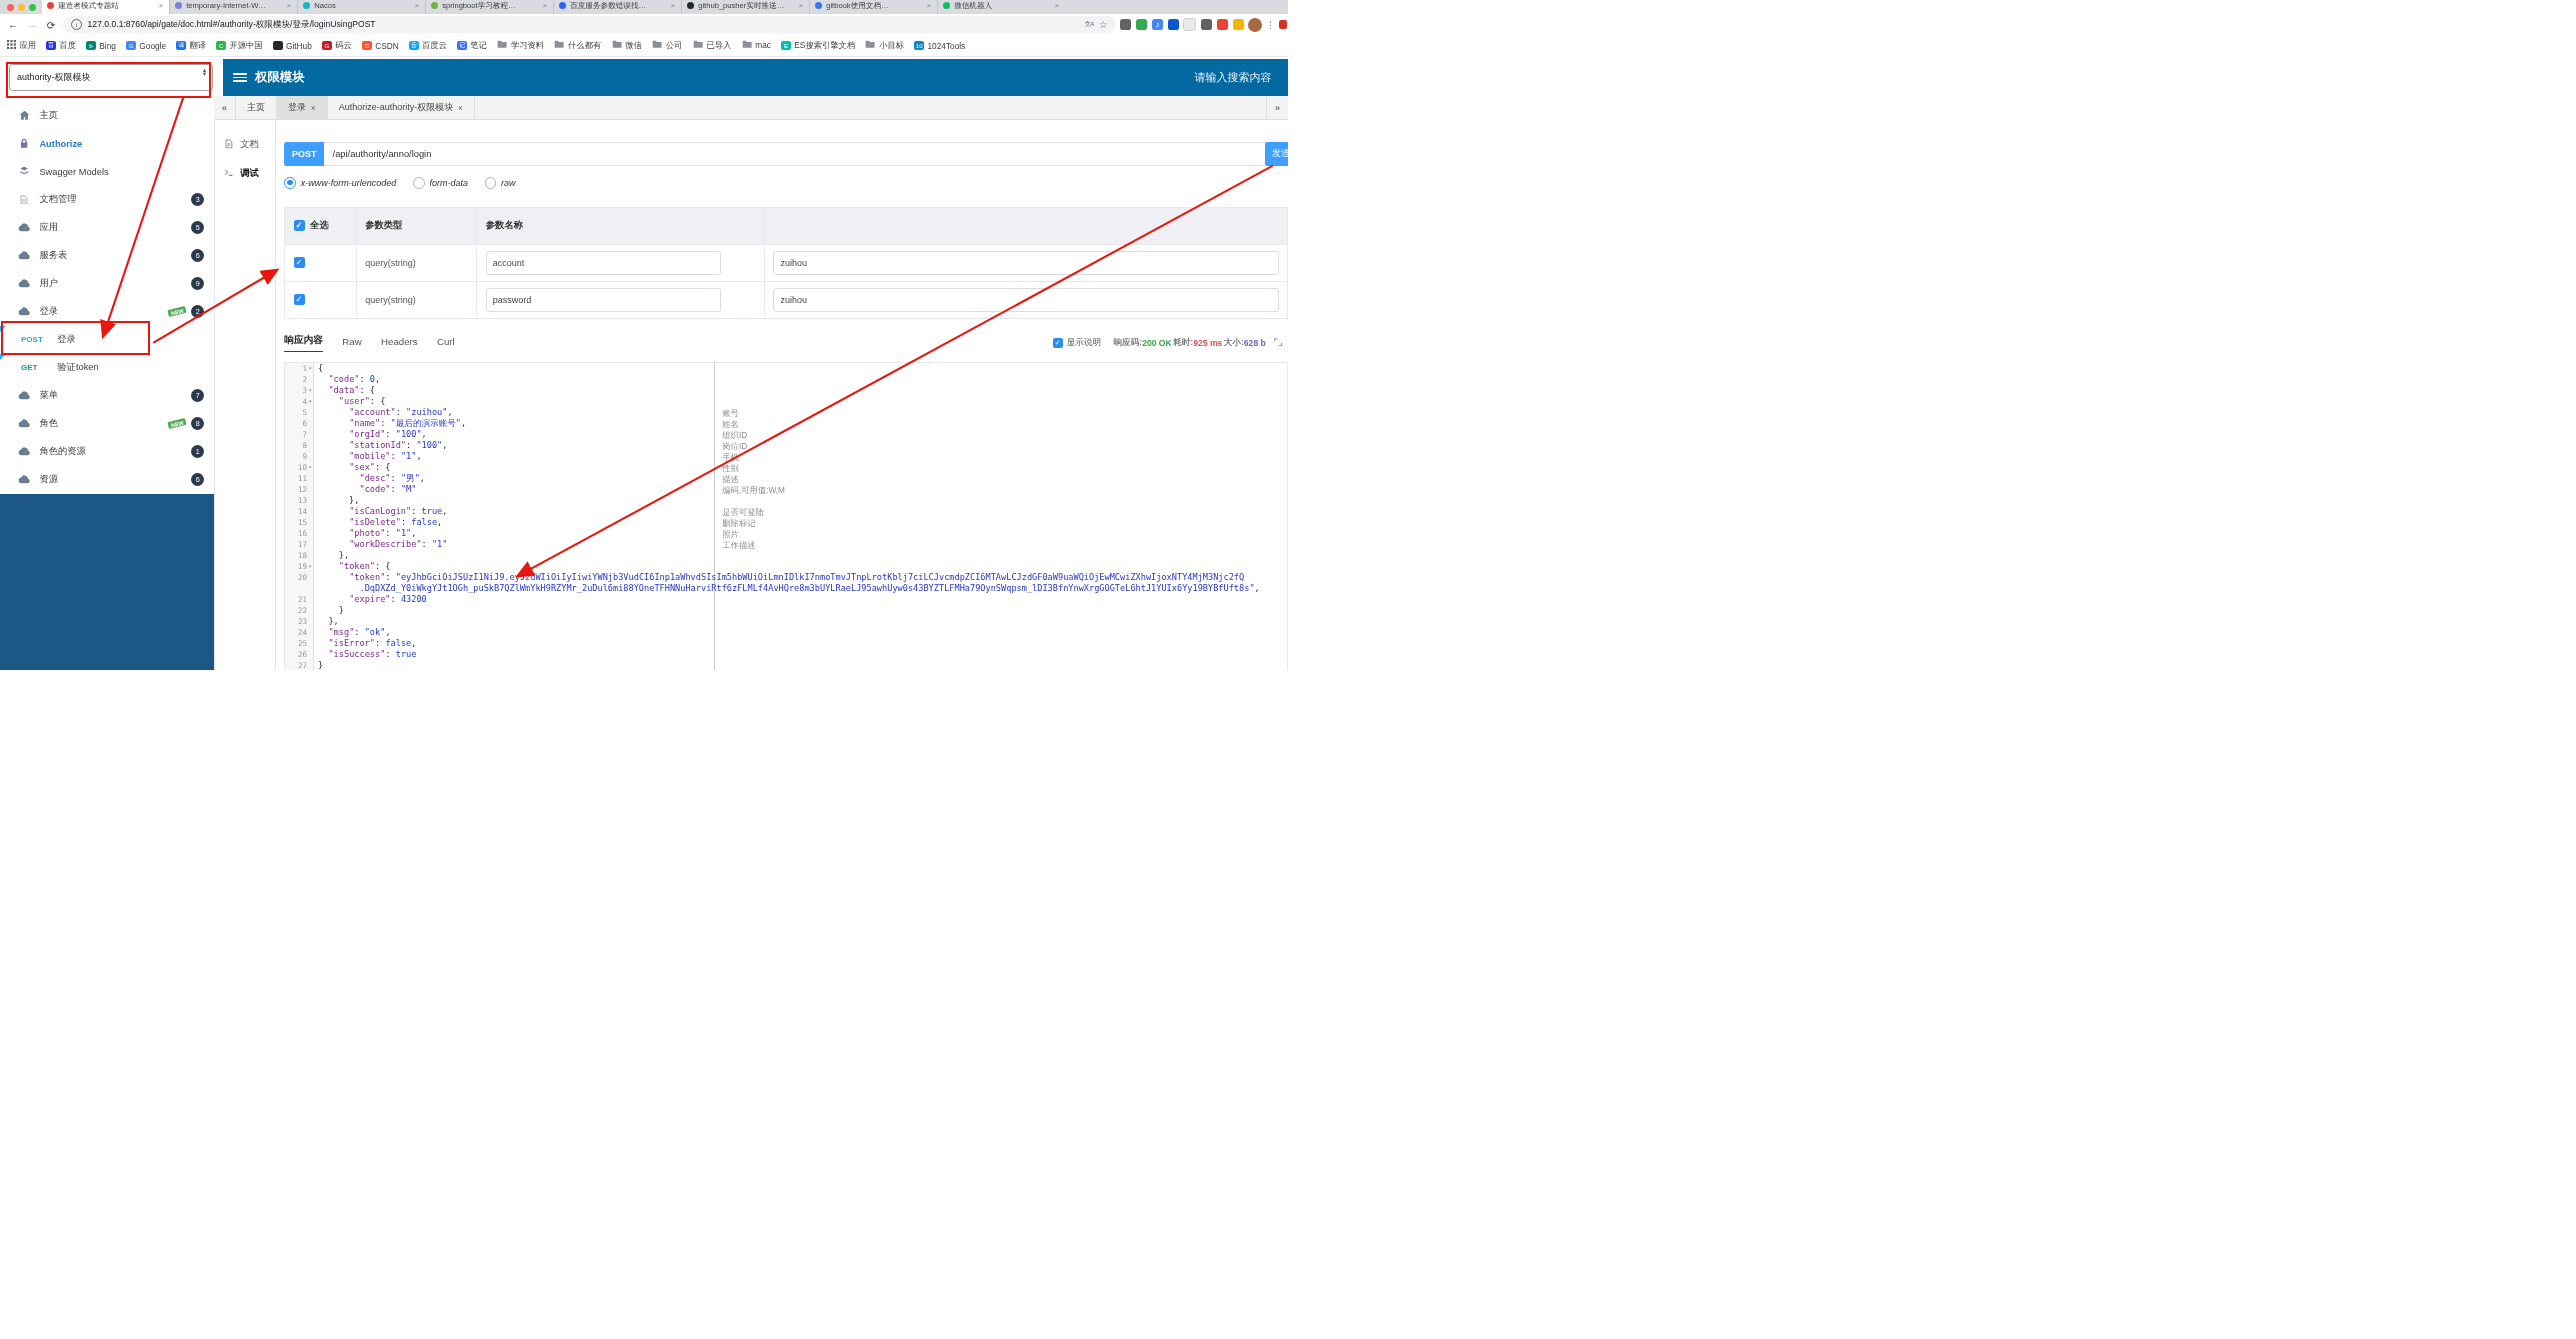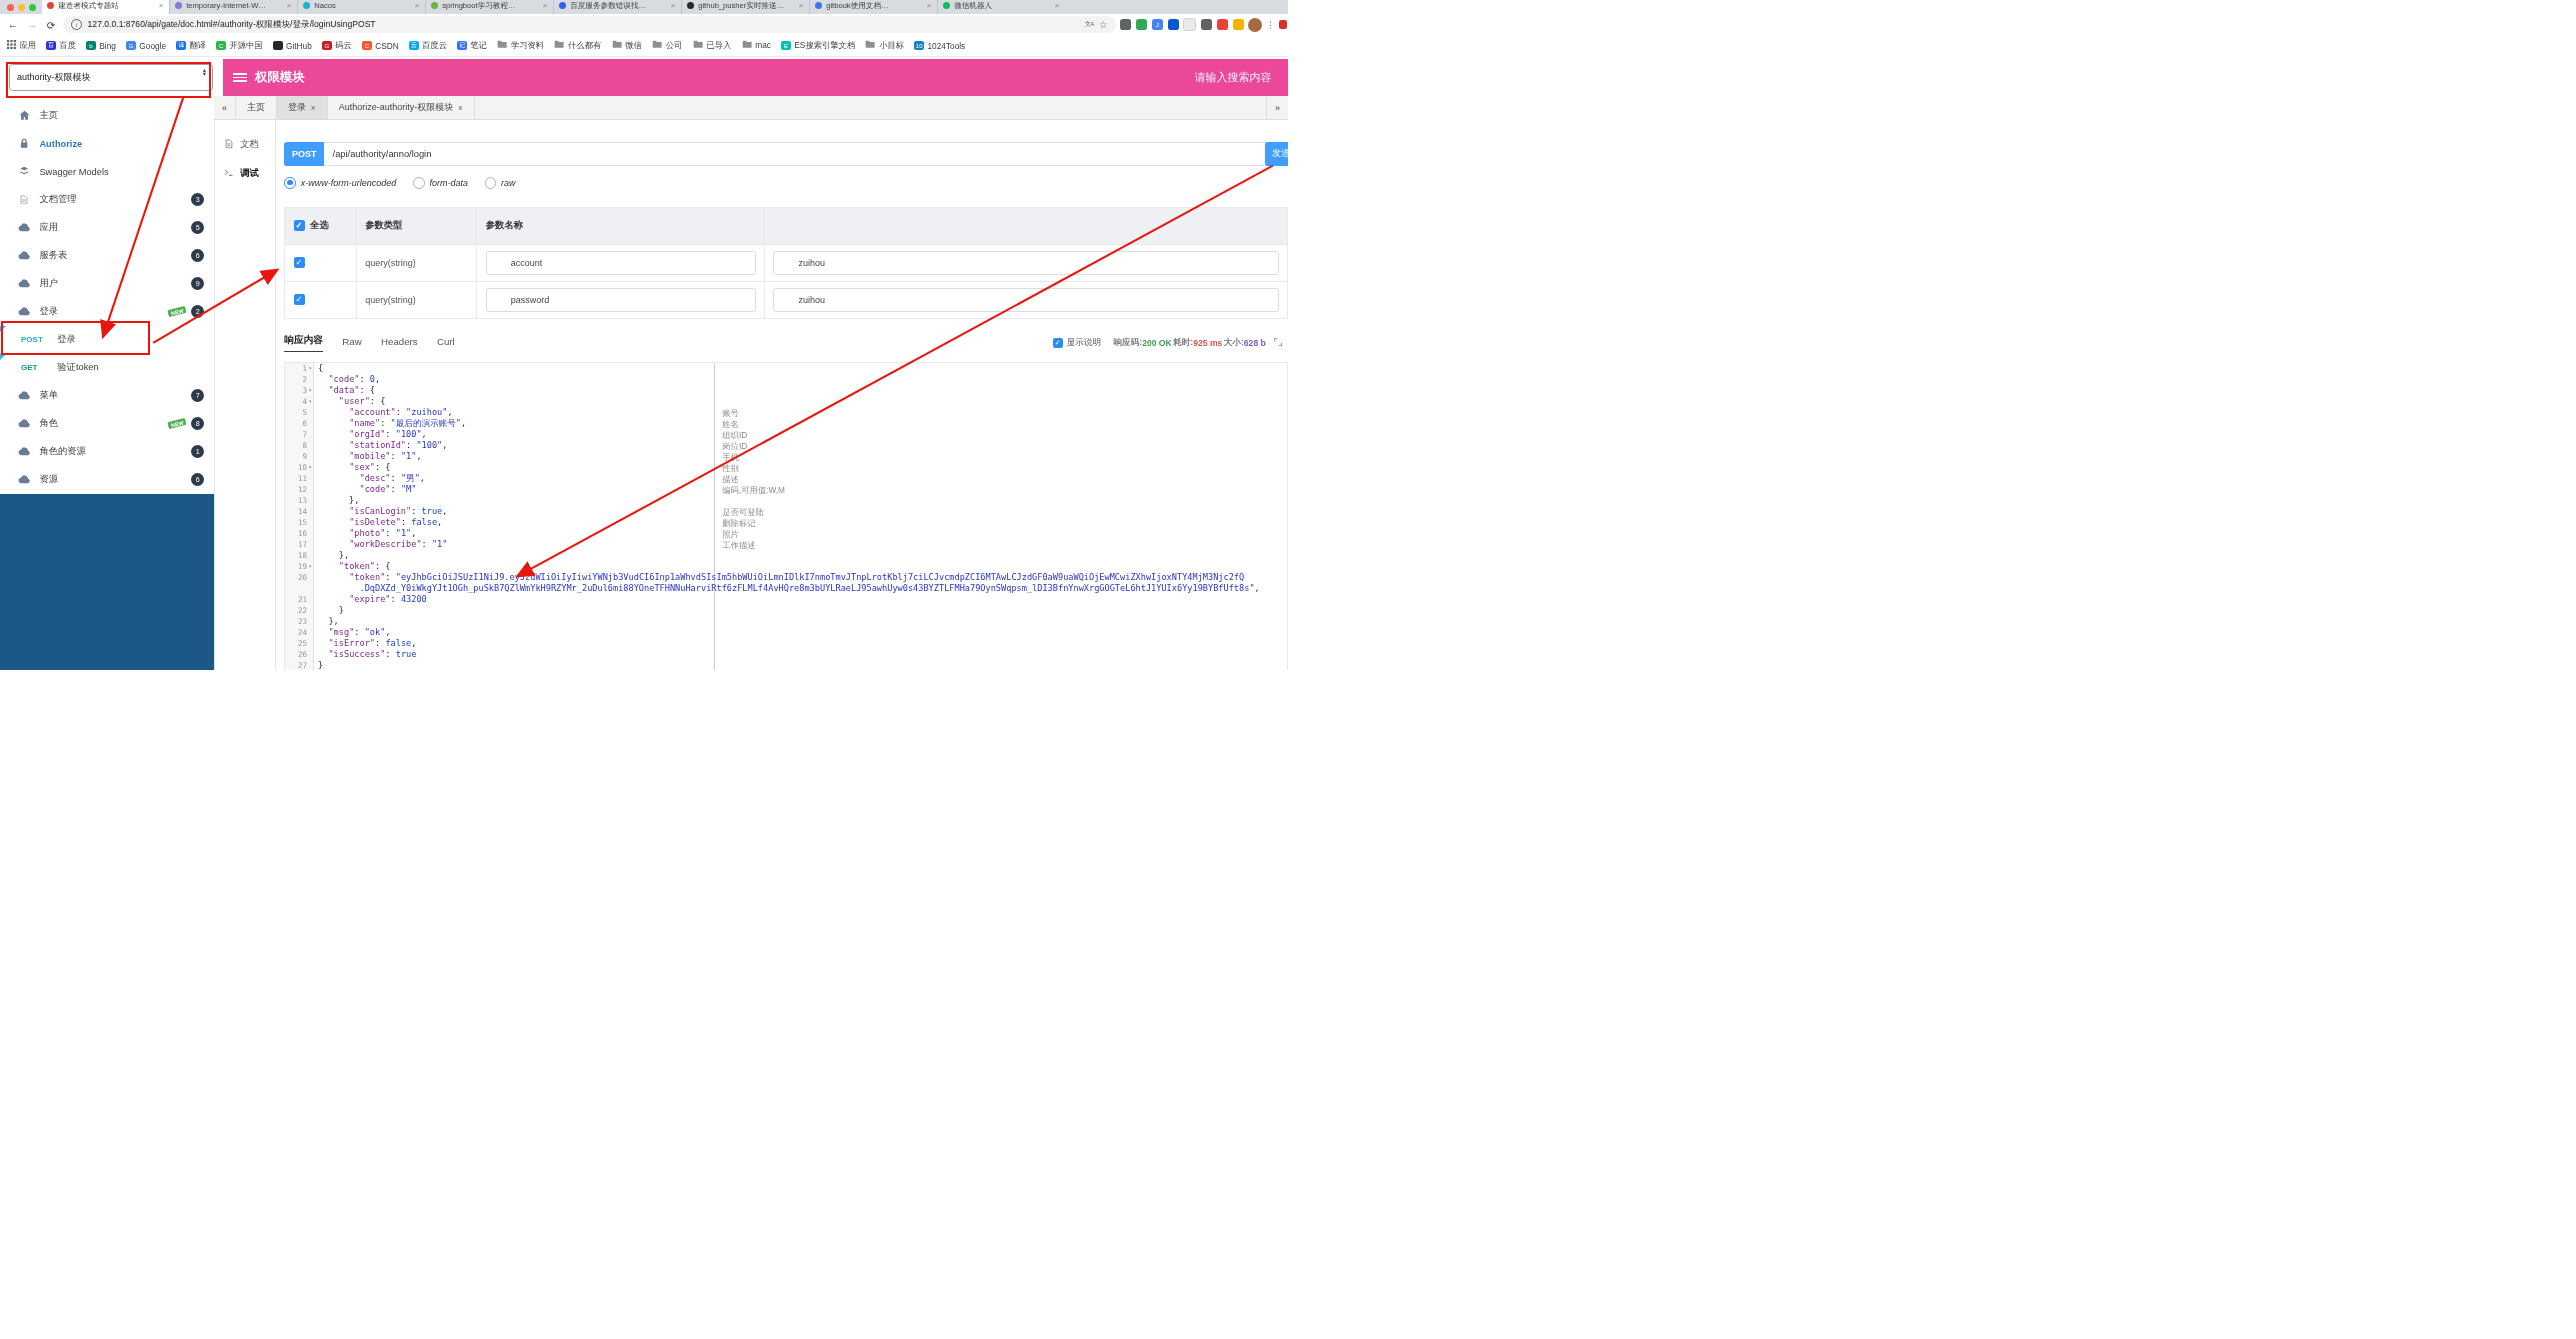--- a/index.html
+++ b/index.html
@@ -37,21 +37,21 @@
   .chip{width:9.7px;height:9.7px;border-radius:2.1px;color:#fff;font-size:6.2px;display:flex;align-items:center;
         justify-content:center;flex:none;}
   .bm svg{flex:none;}
   
   .app{position:absolute;left:0;top:59px;right:0;bottom:0;}
   .app-header{height:37px;display:flex;}
   .select-area{width:214px;background:#fff;display:flex;align-items:center;padding-left:9px;flex:none;}
   .mselect{width:195px;height:25px;border:0.7px solid #a0a0a0;border-radius:3.4px;background:#fff;display:flex;
            align-items:center;padding-left:7px;font-size:9px;color:#222;position:relative;}
   .sel-arrows{position:absolute;right:4.8px;top:3.4px;font-size:5.5px;color:#555;line-height:4.1px;text-align:center;}
-  .blue-bar{flex:1;background:#ec4899;display:flex;align-items:center;color:#fff;padding:0 16.6px 0 9.7px;min-width:0;}
+  .blue-bar{flex:1;background:#0369a1;display:flex;align-items:center;color:#fff;padding:0 16.6px 0 9.7px;min-width:0;}
   .burger{width:14px;display:flex;flex-direction:column;gap:2.1px;}
   .burger span{height:1.4px;background:#fff;border-radius:0.7px;}
   .htitle{font-size:12.4px;font-weight:bold;margin-left:8.3px;white-space:nowrap;}
   .hsearch{margin-left:auto;font-size:11px;color:#eaf2fb;white-space:nowrap;}
   
   .sidebar{position:absolute;left:0;top:37px;width:214px;bottom:0;background:#1c5786;border-right:0.7px solid #e3e6ea;overflow:hidden;}
   .side-items{background:#fff;padding-top:5.5px;}
   .s-item{height:28px;display:flex;align-items:center;position:relative;font-size:9.3px;color:#3c3c3c;
           padding-left:18px;gap:9px;background:#fff;}
   .s-icon{width:12.4px;height:12.4px;color:#6b7d92;display:flex;align-items:center;justify-content:center;flex:none;}
@@ -99,21 +99,21 @@
   .prow.bodyr{font-size:9px;color:#555;}
   .pc{padding:0 8.3px;display:flex;align-items:center;border-right:0.7px solid #e6e9ed;gap:5.5px;}
   .c1{width:54px;flex:none;}
   .c2{width:103px;flex:none;}
   .c3{width:270px;flex:none;}
   .c4{flex:1;border-right:none;min-width:0;}
   .cb{width:11px;height:11px;background:#2d8cf0;border-radius:2.1px;color:#fff;font-size:8.3px;line-height:11px;
       text-align:center;flex:none;}
   .cb.small{width:9.7px;height:9.7px;font-size:7px;line-height:9.7px;}
   .tinput{height:22px;border:0.7px solid #d9dce1;border-radius:2.8px;display:flex;align-items:center;
-          padding:0 24px;font-size:9px;color:#444;background:#fff;}
+          padding:0 6px;font-size:9px;color:#444;background:#fff;}
   .c3 .tinput{width:221px;}
   .c4 .tinput{width:100%;}
   .resp-bar{margin-top:15px;display:flex;align-items:flex-end;font-size:9.7px;color:#555;padding-right:5.5px;flex:none;}
   .rtab{margin-right:19.3px;padding-bottom:4.1px;border-bottom:1.4px solid transparent;}
   .rtab.active{color:#222;font-weight:bold;border-bottom-color:#3c3c3c;}
   .resp-meta{margin-left:auto;display:flex;align-items:center;font-size:8.6px;color:#666;padding-bottom:2.8px;}
   .desc-check{display:flex;align-items:center;gap:4.1px;margin-right:12.4px;color:#555;}
   .meta-label{font-weight:bold;color:#7a7a7a;}
   .meta-val{font-weight:bold;margin-right:1.4px;}
   .expand-ic{margin-left:7px;color:#888;}

